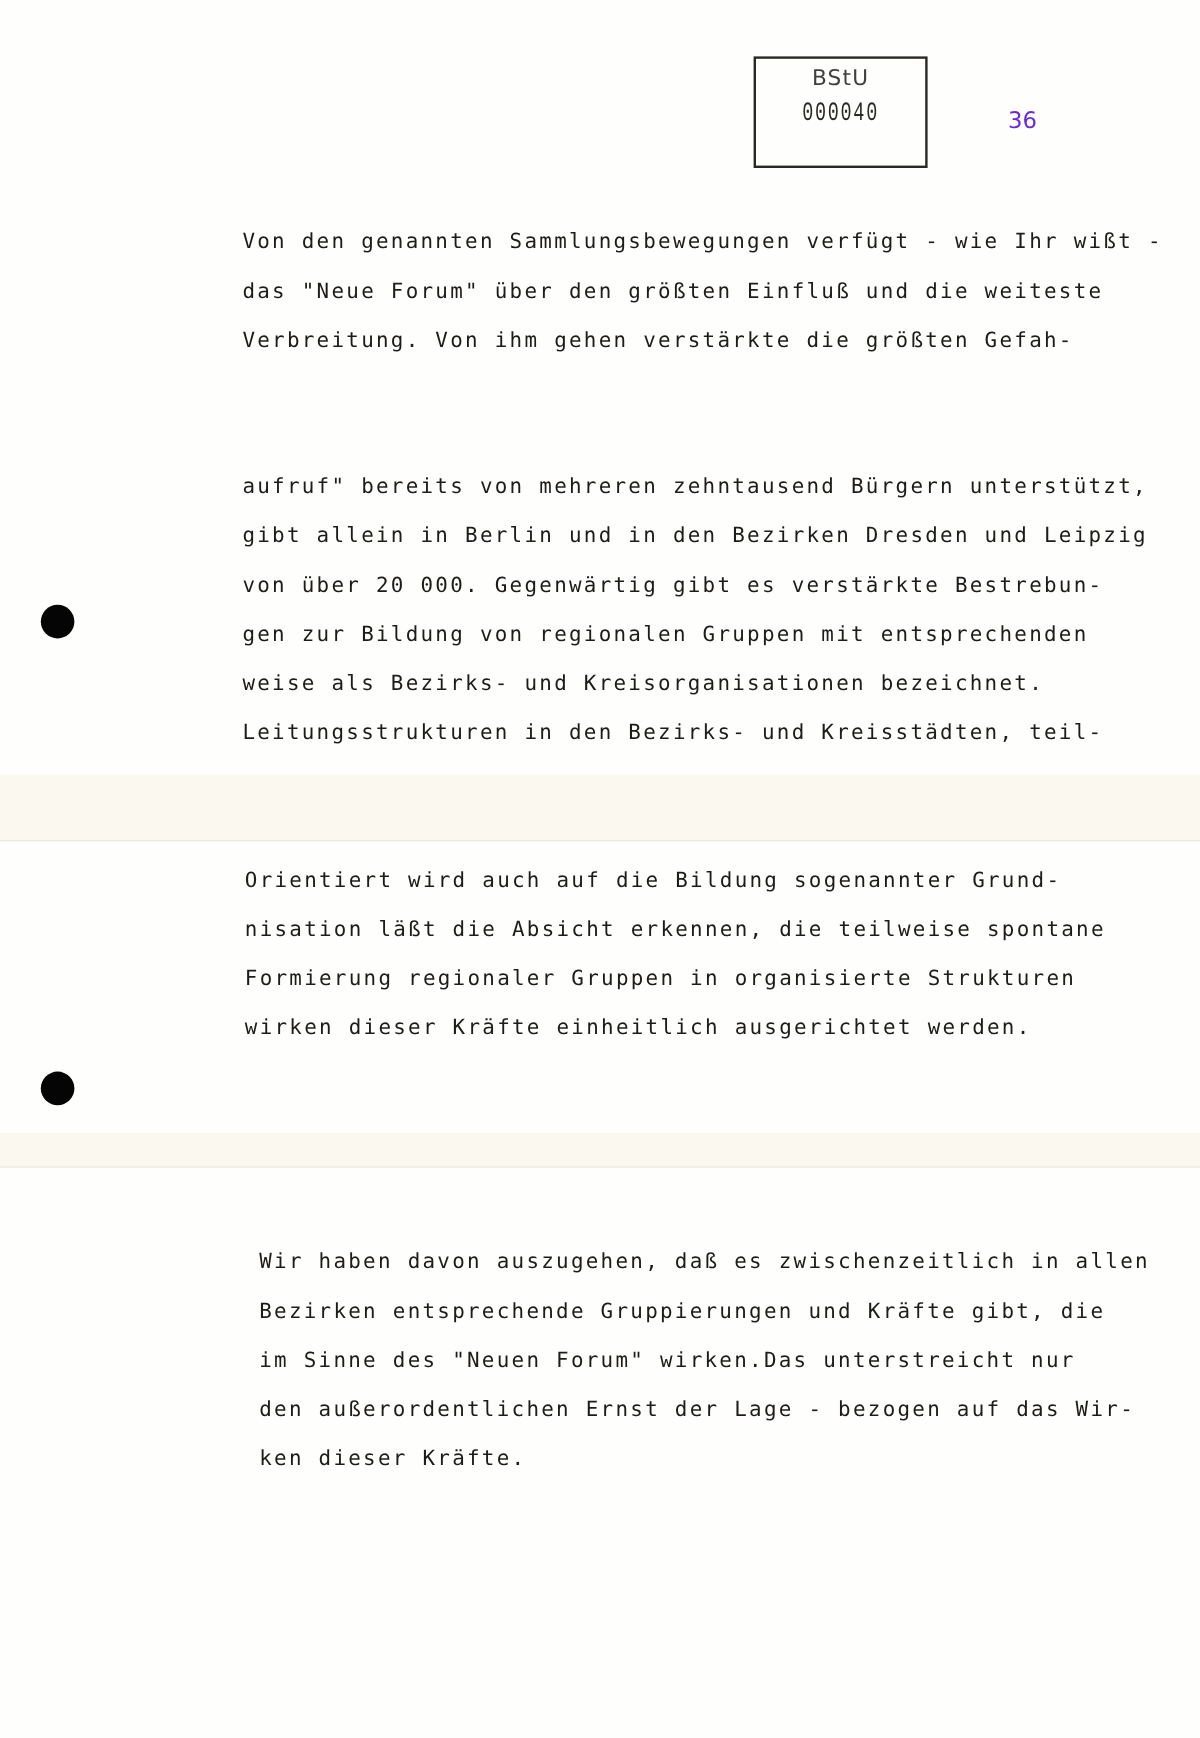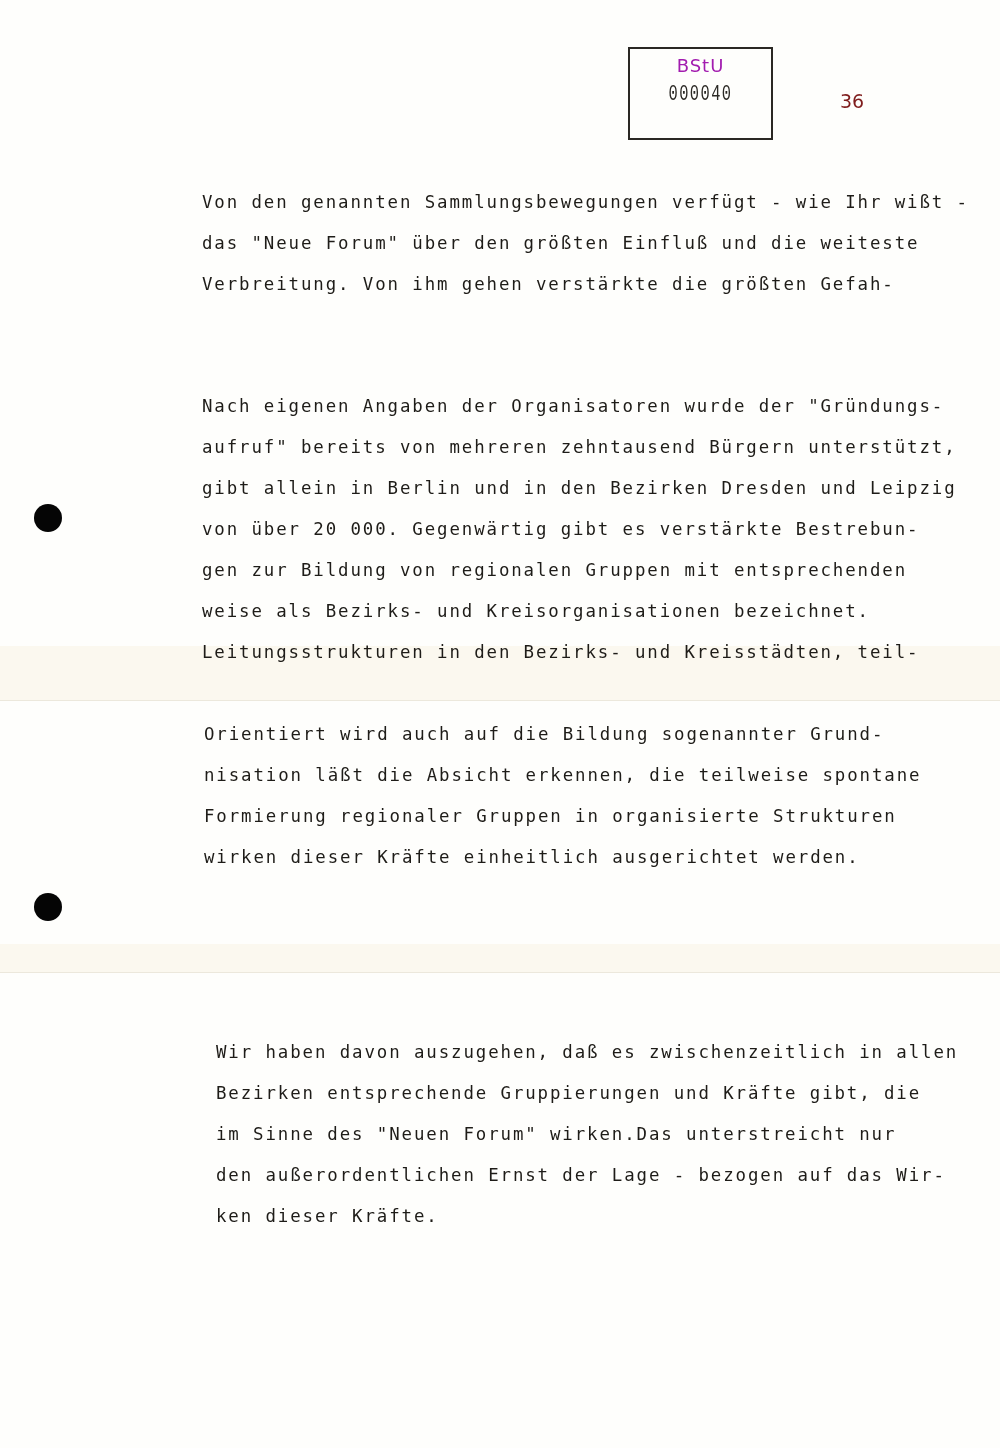--- a/index.html
+++ b/index.html
@@ -12,29 +12,29 @@
   .band { position: absolute; left: 0; width: 1000px; background: #fbf8ef; }
   .band.b1 { top: 646px; height: 54px; border-bottom: 1px solid #ece8dc; }
   .band.b2 { top: 944px; height: 28px; border-bottom: 1px solid #ece8dc; }
   .stamp {
     position: absolute; left: 628px; top: 47px; width: 145px; height: 93px;
     border: 2px solid #2a2824; border-right-width: 2px; box-sizing: border-box;
     text-align: center;
   }
   .stamp-title {
     display: block; margin-top: 6px; font-family: "DejaVu Sans", sans-serif;
-    font-size: 18px; letter-spacing: 1px; color: #a21caf;
+    font-size: 18px; letter-spacing: 1px; color: #404040;
   }
   .stamp-number {
     display: block; margin-top: 6px; font-family: "Liberation Mono", monospace;
     font-size: 22px; letter-spacing: 2px; transform: scaleX(0.7); color: #2a2824;
   }
   .page-number {
     position: absolute; left: 840px; top: 90px; font-size: 19px;
-    font-family: "DejaVu Sans", sans-serif; color: #7f1d1d;
+    font-family: "DejaVu Sans", sans-serif; color: #6d28d9;
   }
   .para { position: absolute; left: 186px; margin: 16px; }
   .line {
     display: block; height: 41px; line-height: 41px; white-space: pre;
     font-size: 17.4px; letter-spacing: 1.9px;
   }
   .p1 { top: 166px; }
   .p2 { top: 370px; }
   .p3 { top: 698px; left: 188px; }
   .p4 { top: 1016px; left: 200px; }
@@ -61,21 +61,20 @@
 <div class="hole h1"></div>
 <div class="hole h2"></div>
 
 <div class="para p1">
   <span class="line">Von den genannten Sammlungsbewegungen verfügt - wie Ihr wißt -</span>
   <span class="line">das "Neue Forum" über den größten Einfluß und die weiteste</span>
   <span class="line">Verbreitung. Von ihm gehen verstärkte die größten Gefah-</span>
 </div>
 
 <div class="para p2">
-  <span class="line">Nach eigenen Angaben der Organisatoren wurde der "Gründungs-</span>
   <span class="line">aufruf" bereits von mehreren zehntausend Bürgern unterstützt,</span>
   <span class="line">gibt allein in Berlin und in den Bezirken Dresden und Leipzig</span>
   <span class="line">von über 20 000. Gegenwärtig gibt es verstärkte Bestrebun-</span>
   <span class="line">gen zur Bildung von regionalen Gruppen mit entsprechenden</span>
   <span class="line">weise als Bezirks- und Kreisorganisationen bezeichnet.</span>
   <span class="line">Leitungsstrukturen in den Bezirks- und Kreisstädten, teil-</span>
 </div>
 
 <div class="para p3">
   <span class="line">Orientiert wird auch auf die Bildung sogenannter Grund-</span>

